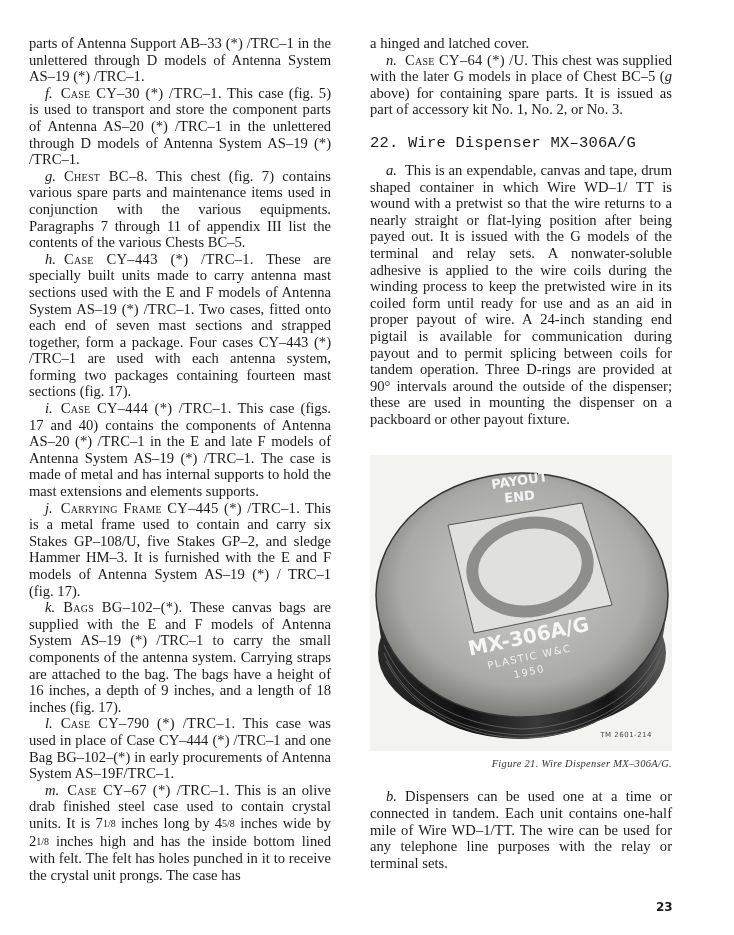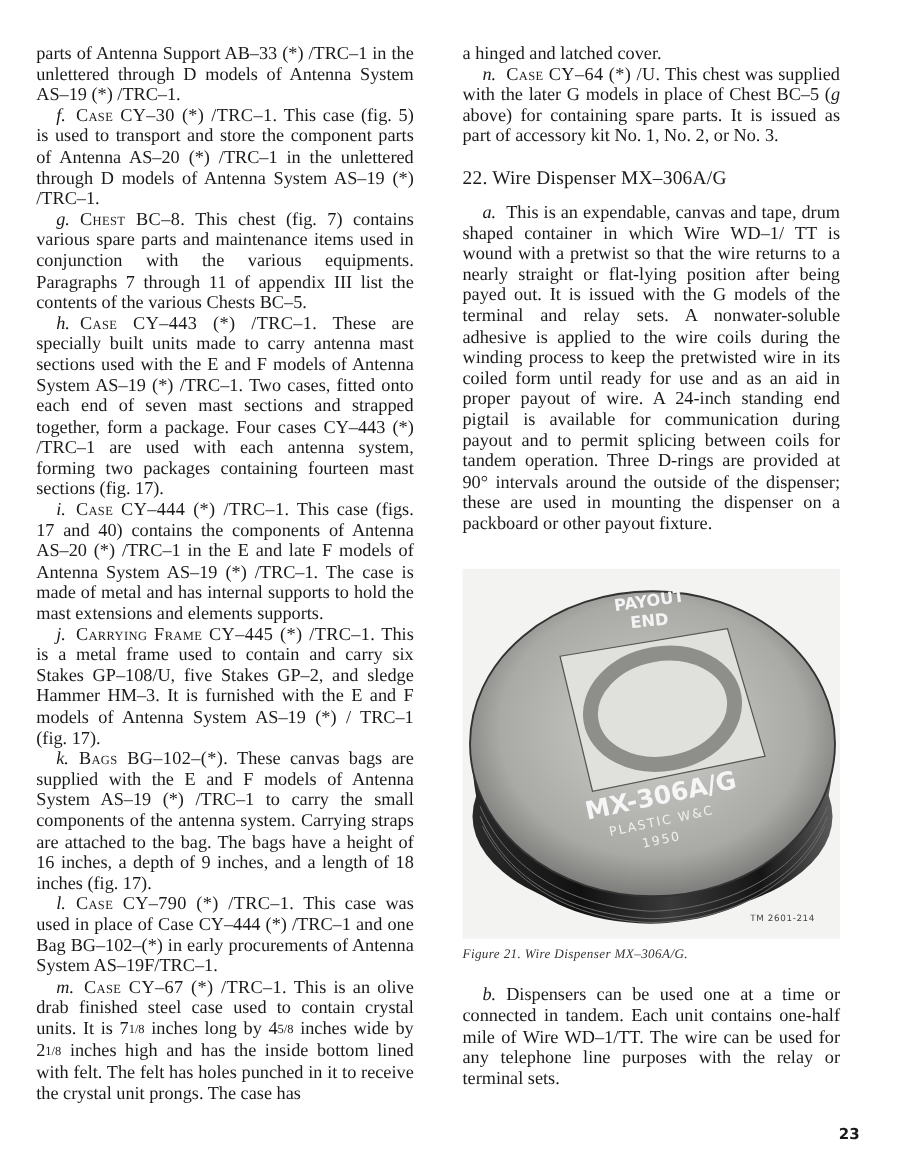--- a/index.html
+++ b/index.html
@@ -16,41 +16,41 @@
     }
     .col.left { left: 29px; width: 302px; }
     .col.right { left: 370px; width: 302px; }
     p { margin: 0; text-indent: 0; }
     p.ind { text-indent: 16px; }
     .letter { font-style: italic; margin-right: 8px; }
     .sc { font-variant: small-caps; letter-spacing: 0.3px; }
     .frac { font-size: 10px; vertical-align: 1px; }
     h2 {
       margin: 16px 0 10px 0;
-      font-family: Liberation Serif, serif;
+      font-family: Liberation Mono, monospace;
       font-weight: normal; font-size: 15.5px; line-height: 18px;
       letter-spacing: 0.2px; text-align: left;
     }
     .figure {
       position: relative; width: 302px; height: 296px;
       margin-top: 28px; background: #f3f3f1;
     }
     .figure svg { position: absolute; left: 0; top: 0; }
     .tm {
       position: absolute; right: 20px; bottom: 8px;
       font-family: "DejaVu Sans", sans-serif; font-size: 7px; color: #444;
       letter-spacing: 0.5px;
     }
     .caption {
-      text-align: left; font-style: italic; font-size: 10.5px;
+      text-align: right; font-style: italic; font-size: 10.5px;
       line-height: 14px; margin-top: 6px; margin-bottom: 17px; color: #333;
       letter-spacing: 0.3px;
     }
     .page-number {
-      position: absolute; left: 671px; top: 900px;
+      position: absolute; left: 656px; top: 900px;
       font-family: "DejaVu Sans", "Liberation Sans", sans-serif;
       font-weight: bold; font-size: 12px;
     }
   </style>
 </head>
 <body>
 
 <div class="col left">
   <p>parts of Antenna Support AB–33 (*) /TRC–1 in the unlettered through D models of Antenna System AS–19 (*) /TRC–1.</p>
 

